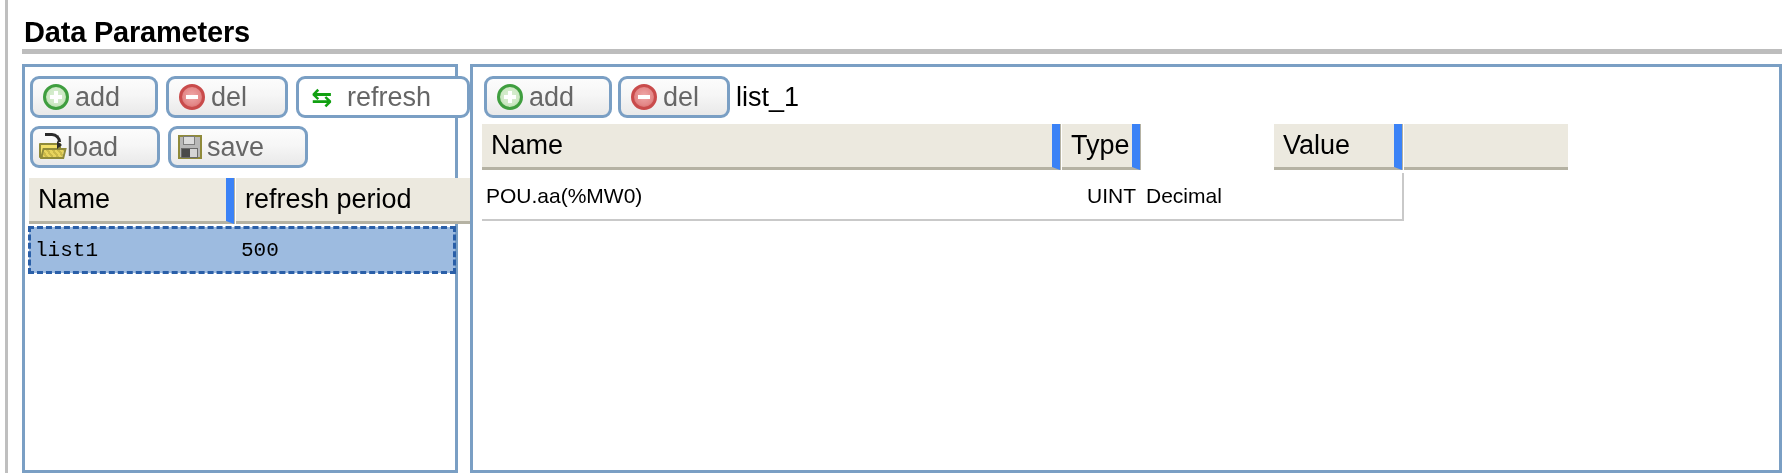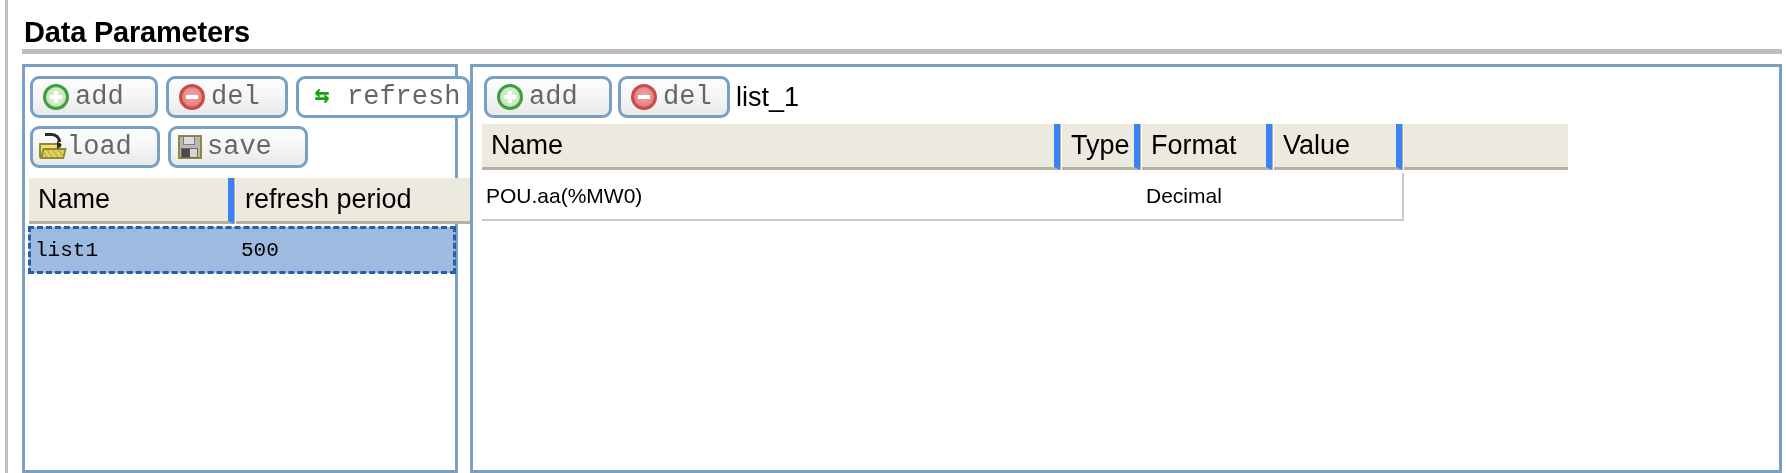--- a/index.html
+++ b/index.html
@@ -43,21 +43,20 @@
     box-sizing:border-box;
     border:3px solid #7a9fc4;
     border-radius:9px;
     background:linear-gradient(to bottom,#fcfcfc 0%,#f6f6f6 45%,#e9e9e9 100%);
     display:flex;align-items:center;
     padding:0 10px;
     height:42px;
     font-size:27px;color:#666;
     white-space:nowrap;
     cursor:pointer;
-    font-family:Liberation Mono, monospace;
   }
   .btn .lbl{margin-left:6px;line-height:1;}
   .btn.plain{ background:#ffffff; }
 
   
   .ico{width:26px;height:26px;flex:0 0 26px;position:relative;display:inline-block;}
 
   .ico-add{
     border-radius:50%;
     background:radial-gradient(circle at 50% 45%, #d9efd2 0%, #cfe9c6 55%, #a8d49a 100%);
@@ -119,21 +118,21 @@
   
   .list-caption{
     position:absolute;font-size:27px;color:#000;white-space:nowrap;line-height:1;
   }
 
   
   .thead{position:absolute;height:46px;}
   .th{
     position:absolute;top:0;height:46px;box-sizing:border-box;
     background:#ece9df;
-    border-right:6px solid #3b82f6;
+    border-right:8px solid #3b82f6;
     border-bottom:3px solid #b5b2a3;
     box-shadow:1px 0 0 #b5b2a3;
     font-size:27px;color:#000;
     display:flex;align-items:center;
     padding-left:9px;
     white-space:nowrap;
     cursor:pointer;
   }
   .th.last{box-shadow:none;border-right:none;}
 
@@ -213,23 +212,23 @@
 </div>
 <div class="btn" style="left:618px;top:76px;width:112px;">
   <span class="ico ico-del"></span>
   <span class="lbl">del</span>
 </div>
 <div class="list-caption" style="left:736px;top:84px;">list_1</div>
 
 <div class="thead" style="left:482px;top:124px;width:1086px;">
   <div class="th" style="left:0;width:578px;">Name</div>
   <div class="th" style="left:580px;width:78px;">Type</div>
-  <div class="th" style="left:660px;width:130px;">Format</div>
   <div class="th" style="left:792px;width:128px;">Value</div>
   <div class="th last" style="left:922px;width:164px;"></div>
 </div>
 
 <div class="row plainrow" style="left:482px;top:173px;width:922px;">
   <div class="cell" style="left:4px;width:570px;">POU.aa(%MW0)</div>
   <div class="cell" style="left:1060px;width:0;"></div>
+  <div class="cell" style="left:578px;width:80px;justify-content:flex-end;padding-right:4px;">UINT</div>
   <div class="cell" style="left:664px;width:130px;">Decimal</div>
   <div class="cell rb" style="left:794px;width:128px;"></div>
 </div>
 
 </body></html>

